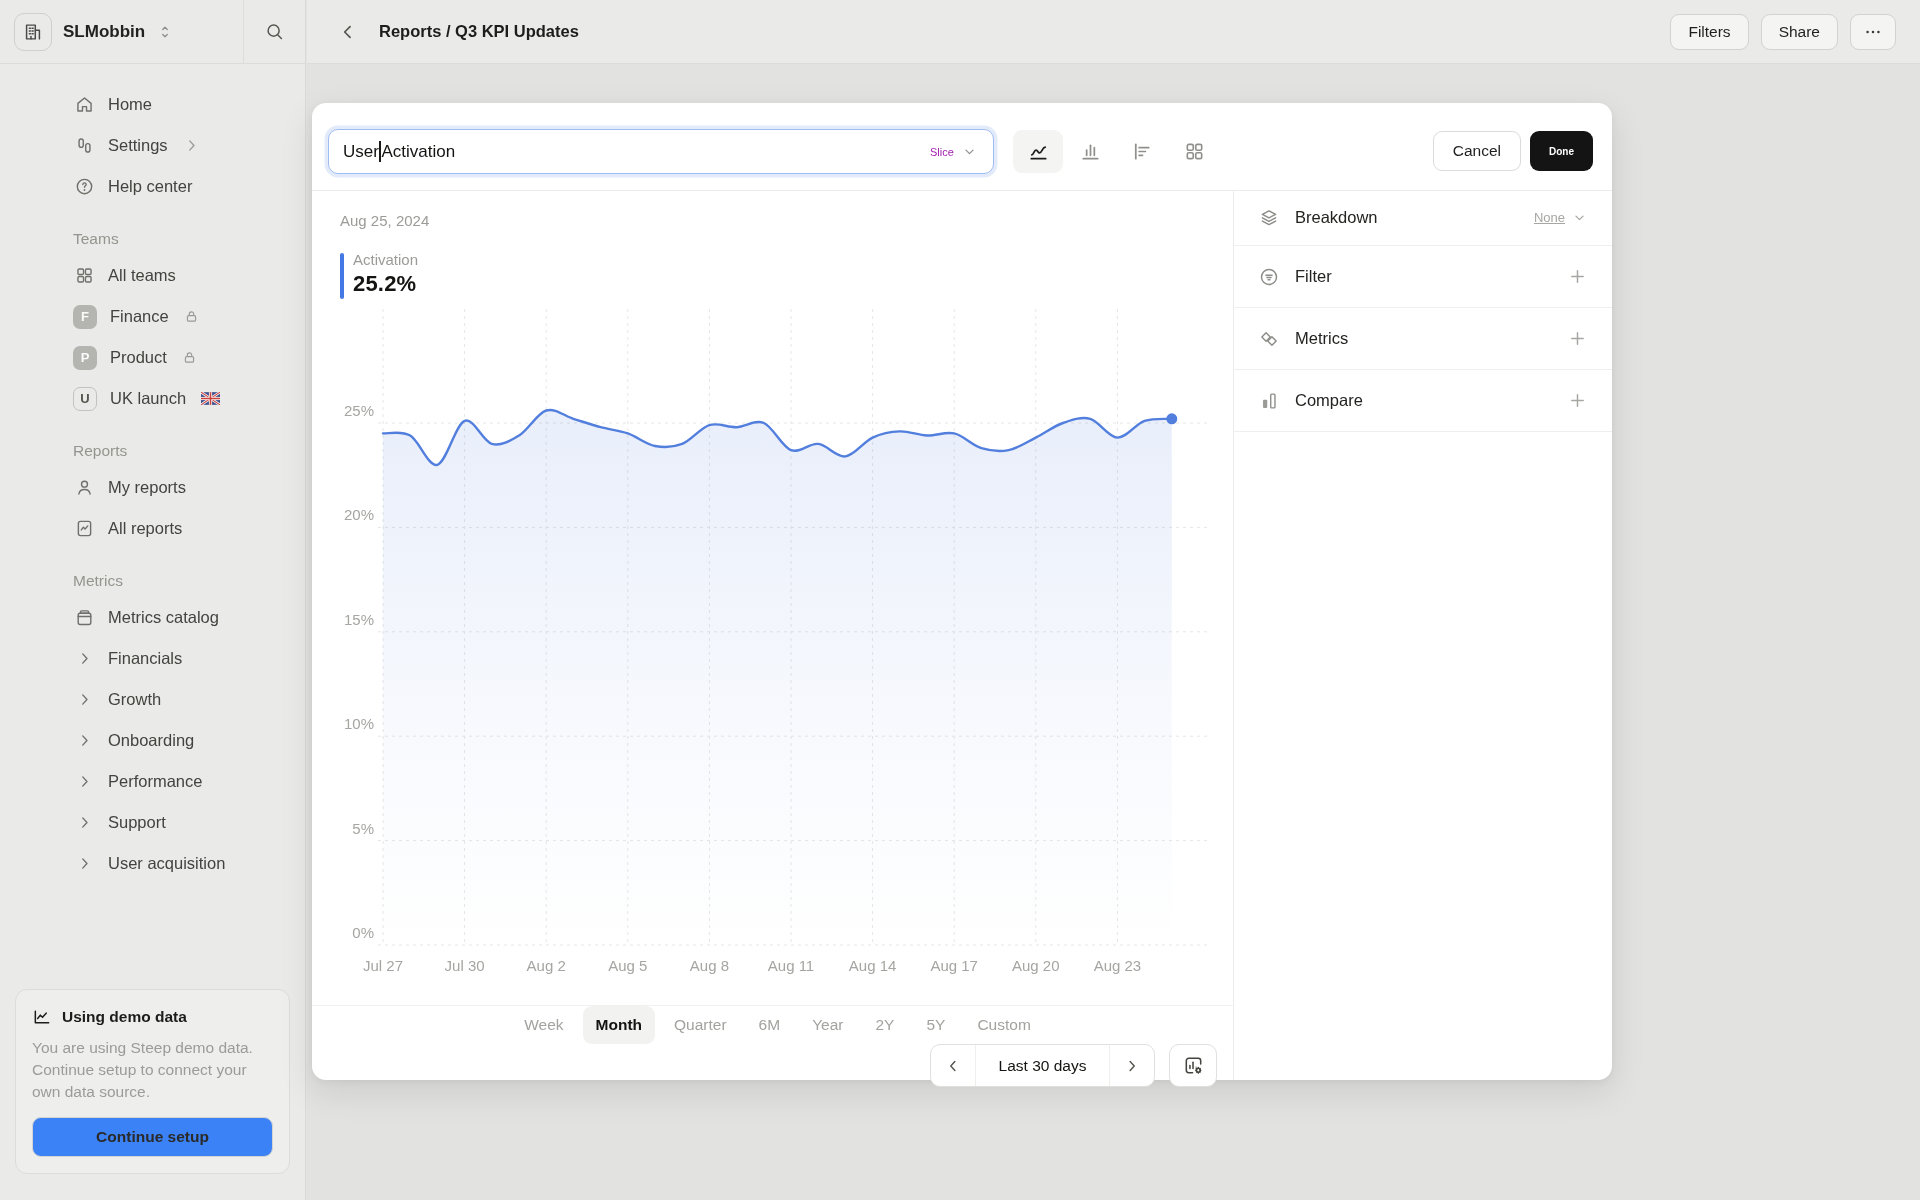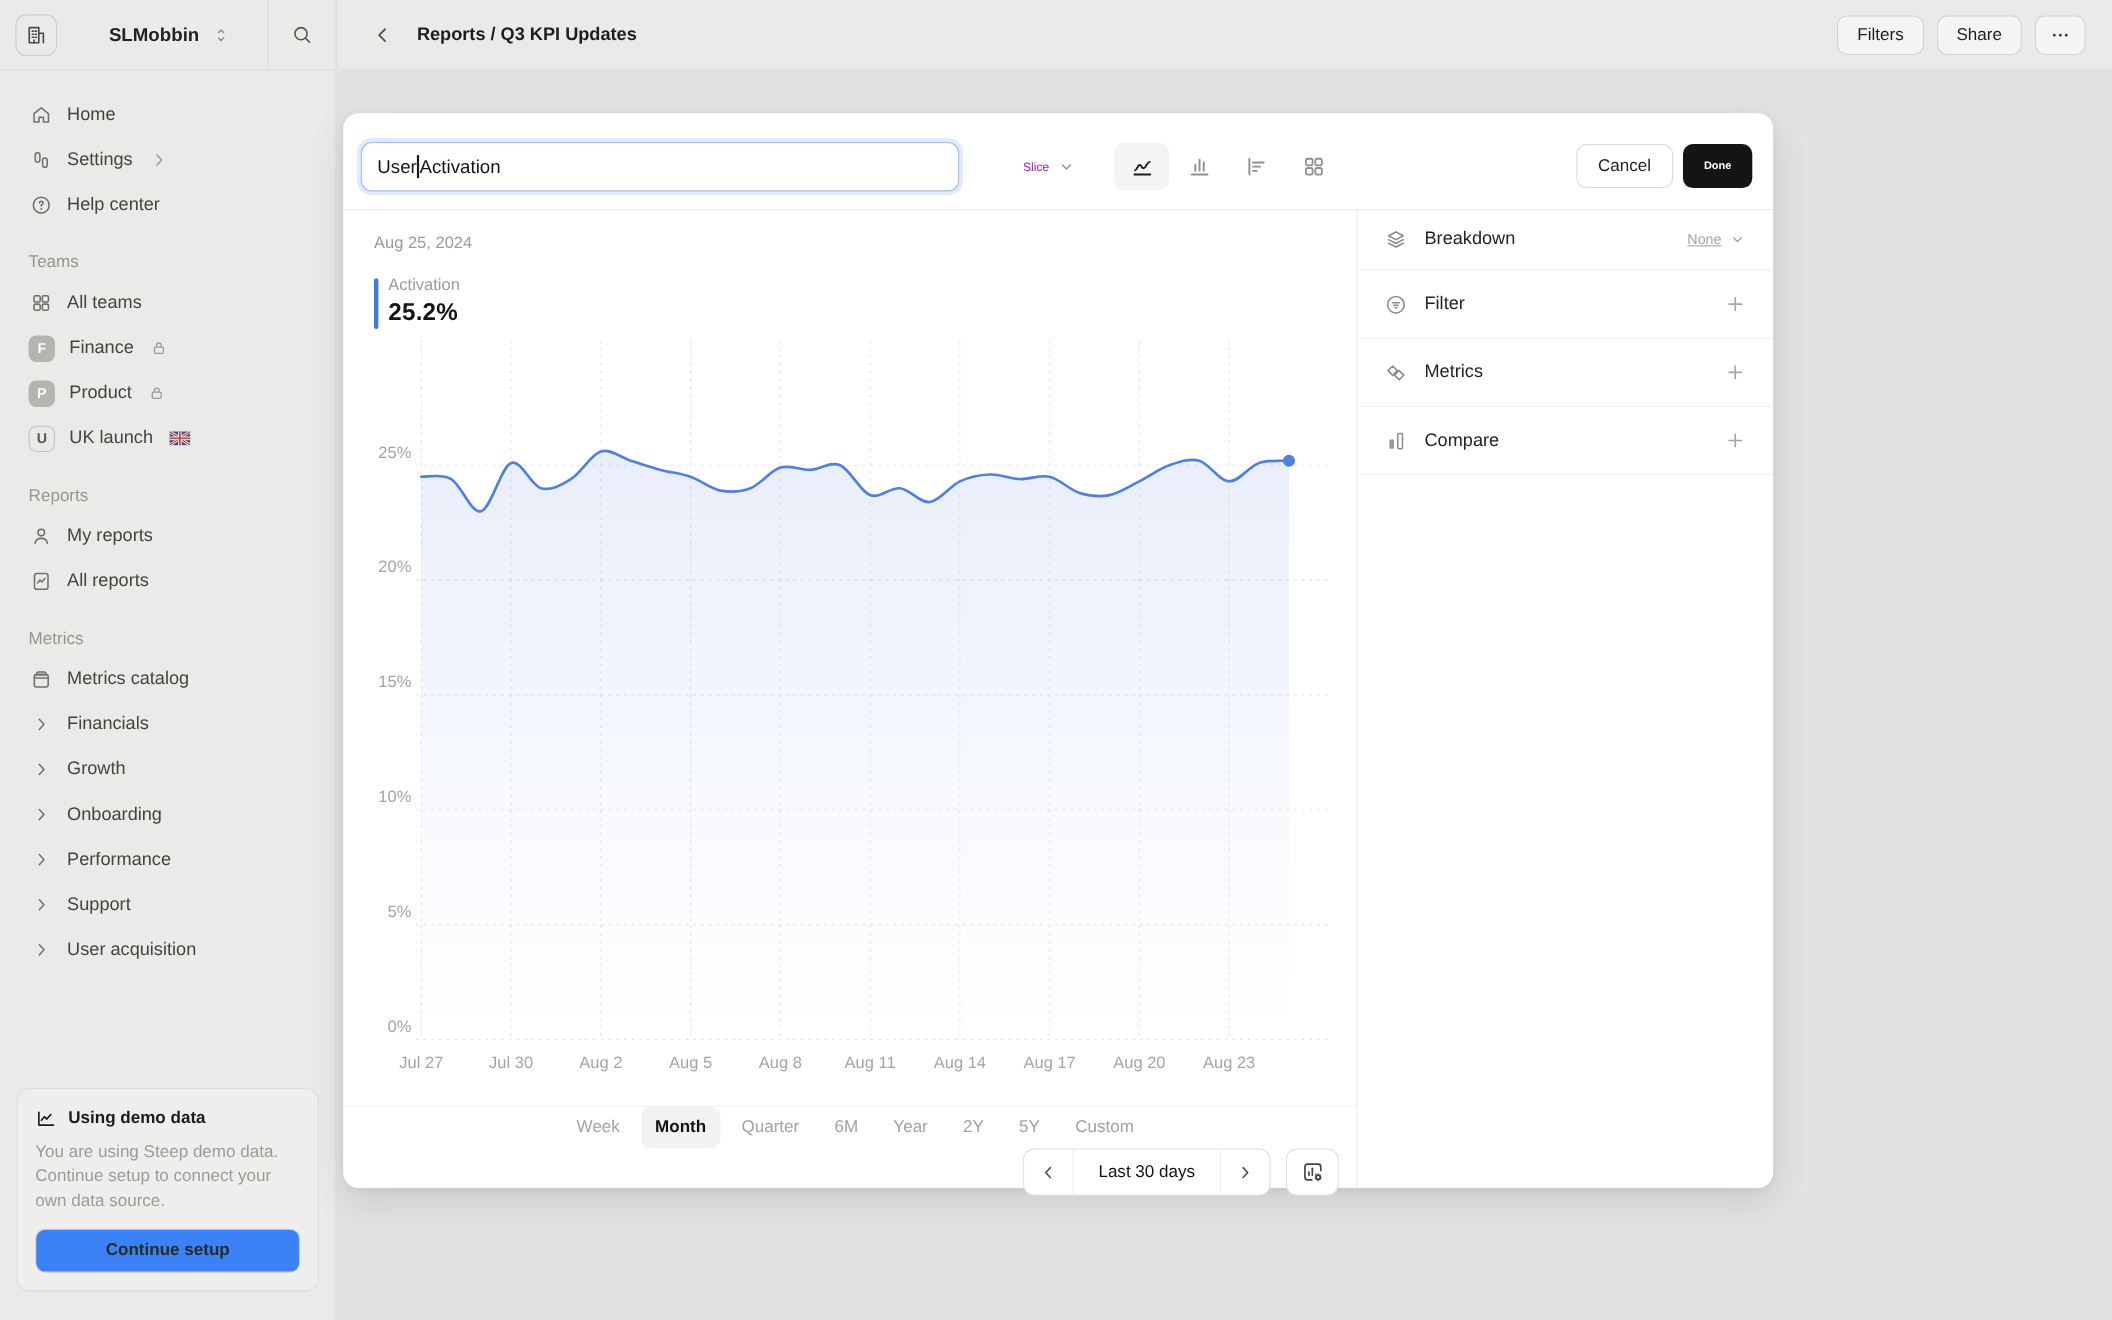--- a/index.html
+++ b/index.html
@@ -19,25 +19,25 @@
     position:absolute; left:0; top:0; width:306px; height:1200px;
     background:#eaeae8; border-right:1px solid #d9d9d7;
     display:flex; flex-direction:column;
   }
   .sb-top { height:64px; border-bottom:1px solid #dcdcda; display:flex; align-items:stretch; flex:0 0 auto; }
   .ws { flex:1; display:flex; align-items:center; gap:11px; padding:0 10px 0 14px; cursor:pointer; }
   .ws-logo {
     width:38px; height:38px; border:1px solid #cfcfcd; border-radius:10px;
     display:flex; align-items:center; justify-content:center; color:#4a4a48; background:transparent;
   }
-  .ws-name { font-size:17px; font-weight:700; color:#222220;margin-left:36px; }
+  .ws-name { font-size:17px; font-weight:700; color:#222220; }
   .ws-sel { color:#8f8f8d; display:flex; }
   .sb-search { width:62px; border-left:1px solid #dcdcda; display:flex; align-items:center; justify-content:center; color:#55554f; cursor:pointer; }
 
-  .sb-nav { flex:1 1 auto; padding-top:20px; overflow:hidden; }
+  .sb-nav { flex:1 1 auto; padding-top:20px; overflow:hidden;padding-left:47px; }
   .row { display:flex; align-items:center; gap:13px; height:41px; padding:0 14px 0 26px; font-size:16.5px; color:#43433f; cursor:pointer; }
   .row .ic { width:22px; height:22px; flex:0 0 auto; display:flex; align-items:center; justify-content:center; color:#6f6f6b; }
   .row .lbl { white-space:nowrap; }
   .row .trail { display:flex; align-items:center; color:#9a9a96; margin-left:2px; }
   .avatar { width:24px; height:24px; border-radius:7px; display:flex; align-items:center; justify-content:center;
             font-size:13px; font-weight:700; flex:0 0 auto; }
   .avatar.solid { background:#b4b4b0; color:#fbfbfa; }
   .avatar.outline { background:transparent; border:1px solid #c2c2be; color:#55554f; font-weight:600; }
   .sec-title { margin-top:15px; padding:8px 26px 7px; font-size:15.5px; color:#95958f; }
 
@@ -75,21 +75,21 @@
   #modal {
     position:absolute; left:312px; top:103px; width:1300px; height:977px;
     background:#ffffff; border-radius:14px;
     box-shadow:0 12px 34px rgba(20,20,20,.10), 0 2px 8px rgba(20,20,20,.05);
   }
   .m-divider-h { position:absolute; left:0; right:0; top:87px; height:1px; background:#ececea; }
   .m-divider-v { position:absolute; left:921px; top:87px; bottom:0; width:1px; background:#ececea; }
 
   
   .title-box {
-    position:absolute; left:16px; top:26px; width:544px; height:45px;
+    position:absolute; left:16px; top:26px; width:666px; height:45px;
     border:1.5px solid #9fbdf2; border-radius:10px; background:#fff;
     box-shadow:0 0 0 3.5px rgba(126,165,236,.22);
     display:flex; align-items:center; padding:0 14px; font-size:17px; color:#141412; cursor:text;
   }
   .caret { display:inline-block; width:1.5px; height:21px; background:#1a1a18; margin:0 0.5px; }
   .slice { position:absolute; left:618px; top:26px; height:45px; display:flex; align-items:center; gap:7px; cursor:pointer; }
   .slice .s-lbl { font-size:11px; color:#a21caf; }
   .slice .ic { color:#90908c; display:flex; }
   .type-group { position:absolute; left:701px; top:27px; display:flex; gap:2px; }
   .type-btn { width:50px; height:43px; border-radius:9px; display:flex; align-items:center; justify-content:center; color:#8f8f8b; cursor:pointer; background:transparent; border:none; }

